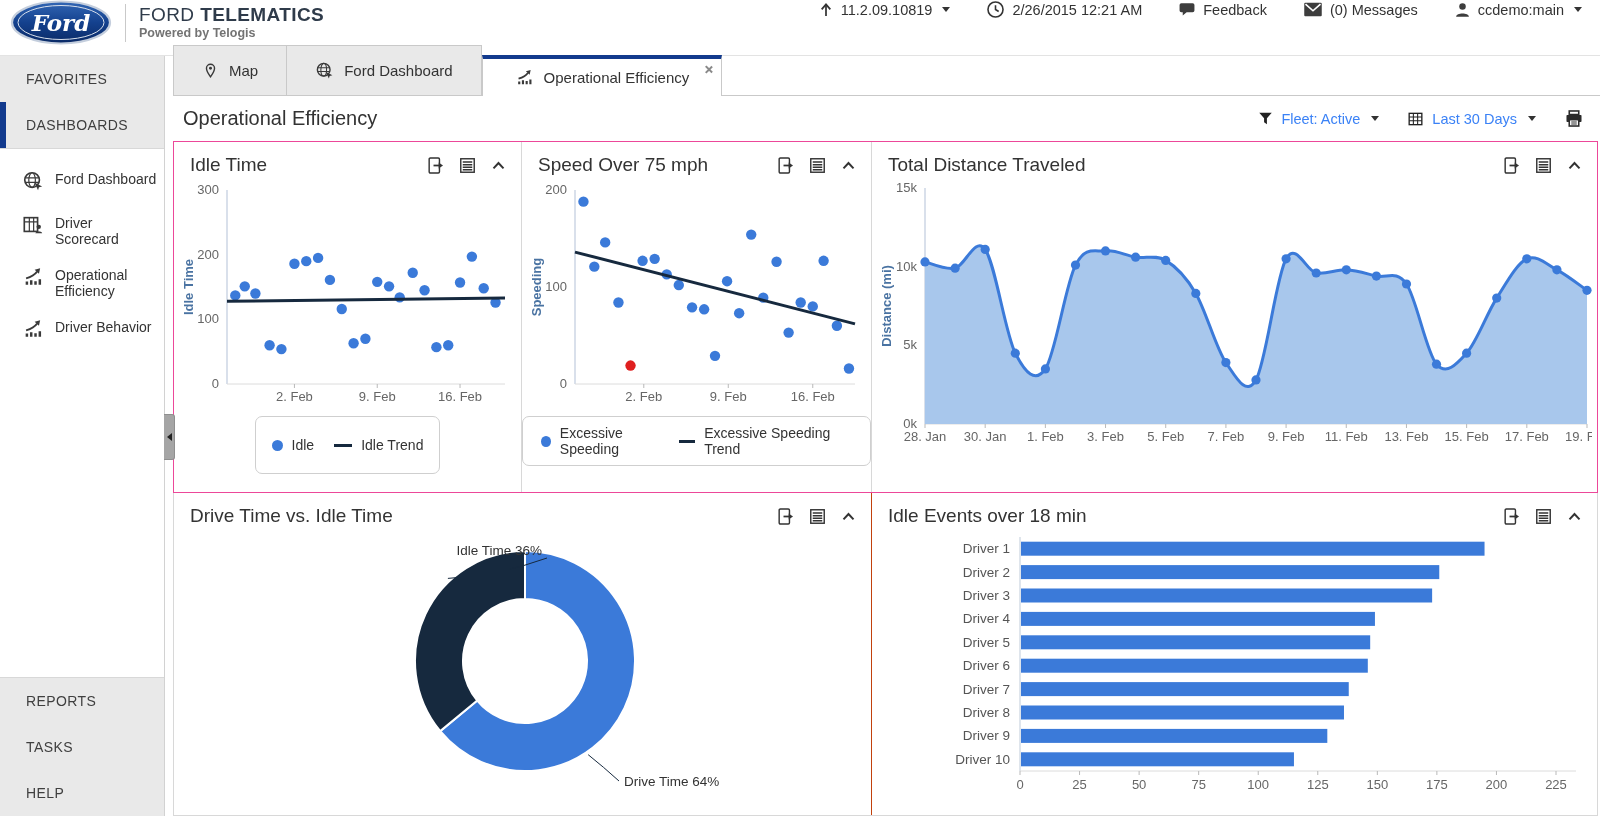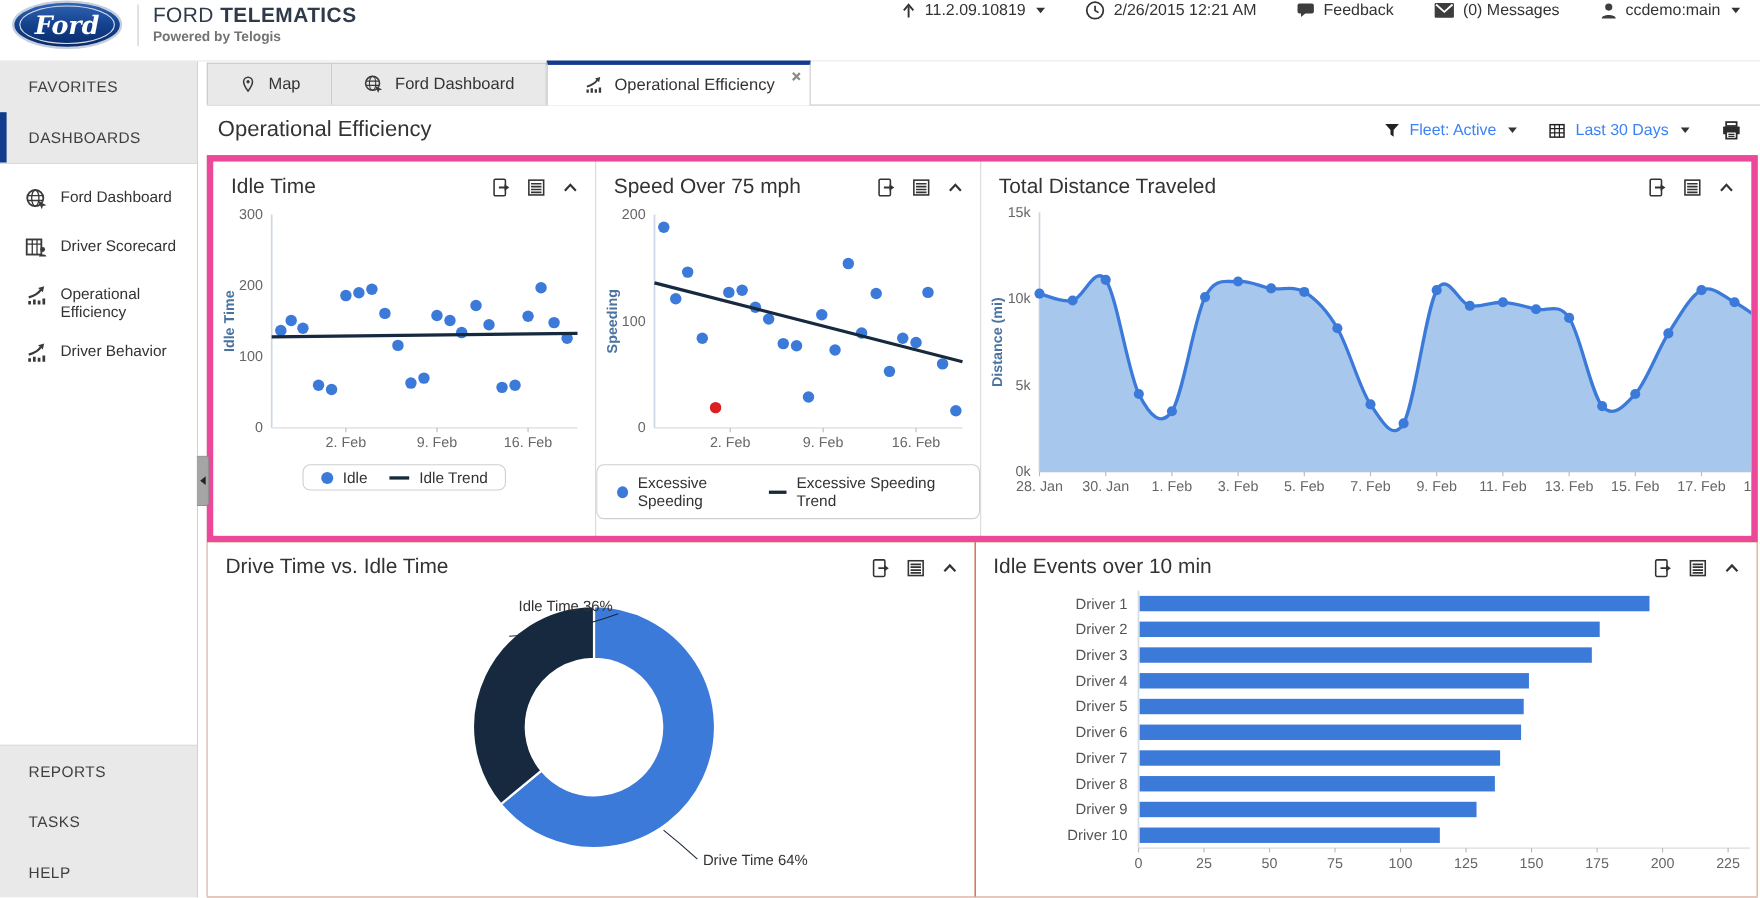--- a/index.html
+++ b/index.html
@@ -16,83 +16,83 @@
   .brand-title .accent { font-weight:bold; }
   .brand-sub { font-size:12.5px; font-weight:bold; color:#737373; margin-top:2px; }
   .header-right { display:flex; align-items:center; }
   .hitem { display:flex; align-items:center; gap:7px; font-size:14.5px; color:#333;
     margin-left:36px; cursor:pointer; }
   .caret { width:0; height:0; border-left:4.5px solid transparent; border-right:4.5px solid transparent;
     border-top:5px solid #333; margin-left:3px; }
 
   
   .app-body { display:flex; height:760px; }
-  .sidebar { width:180px; background:#e9e9e9; border-right:1px solid #d2d2d2;
+  .sidebar { width:165px; background:#e9e9e9; border-right:1px solid #d2d2d2;
     display:flex; flex-direction:column; position:relative; flex-shrink:0; }
   .side-section { padding:15px 10px 15px 26px; font-size:14px; color:#3f3f3f;
     letter-spacing:.4px; cursor:pointer; }
   .side-section.active { border-left:6px solid #123a8d; padding-left:20px; }
   .dash-list { background:#fff; flex:1; padding:12px 0; border-top:1px solid #d8d8d8;
     border-bottom:1px solid #d8d8d8; }
   .dash-item { display:flex; gap:11px; padding:10px 6px 10px 22px; align-items:flex-start;
     font-size:14px; color:#333; cursor:pointer; line-height:1.15; }
   .dash-item svg { flex-shrink:0; margin-top:-1px; }
   .collapse-handle { position:absolute; right:-11px; top:358px; width:11px; height:46px;
     background:#a5a5a5; border:1px solid #8f8f8f; border-left:none; border-radius:0 3px 3px 0;
     display:flex; align-items:center; justify-content:center; cursor:pointer; z-index:6; }
   .collapse-handle .tri { width:0; height:0; border-top:4px solid transparent;
     border-bottom:4px solid transparent; border-right:5px solid #222; }
 
   .main { flex:1; display:flex; flex-direction:column; padding-left:8px; background:#fff; min-width:0; }
 
   
   .tabbar { height:40px; display:flex; align-items:flex-end; border-bottom:1px solid #c9c9c9; }
-  .tab { display:flex; align-items:center; gap:10px; height:38px; padding:0 28px;
+  .tab { display:flex; align-items:center; gap:10px; height:50px; padding:0 28px;
     background:#e9e9e9; border:1px solid #c9c9c9; border-bottom:none; font-size:15px;
     color:#333; cursor:pointer; position:relative; }
   .tab + .tab { border-left:none; }
   .tab.active { background:#fff; border-top:4px solid #123a8d; border-left:1px solid #c9c9c9;
     height:41px; margin-bottom:-1px; padding:0 32px; }
   .tab-close { position:absolute; top:5px; right:7px; width:11px; height:11px; cursor:pointer; }
   .tab-close::before, .tab-close::after { content:''; position:absolute; left:5px; top:1px;
     width:1.5px; height:9px; background:#8a8a8a; }
   .tab-close::before { transform:rotate(45deg); }
   .tab-close::after { transform:rotate(-45deg); }
 
   
   .toolbar { height:46px; display:flex; align-items:center; justify-content:space-between;
     padding:0 16px 0 10px; }
   .page-title { font-size:20px; font-weight:normal; color:#333; margin:0; }
   .toolbar-right { display:flex; align-items:center; gap:28px; font-size:14.5px; color:#3b82f6; }
   .tool-item { display:flex; align-items:center; gap:8px; cursor:pointer; }
 
   
   .grid-row1 { display:grid; grid-template-columns:347px 349px 1fr; gap:1px;
-    background:#d8d8d8; border:6px solid #ec4899; height:358px; margin-right:2px; }
+    background:#d8d8d8; border:1px solid #ec4899; height:358px; margin-right:2px; }
   .grid-row2 { display:grid; grid-template-columns:697px 1fr; gap:1px;
     background:#c2410c; border:1px solid #d8d8d8; border-top:none; height:328px; margin-right:2px; }
   .panel { background:#fff; overflow:hidden; }
   .panel-head { display:flex; justify-content:space-between; align-items:center;
     padding:12px 14px 2px 16px; }
   .panel-title { font-size:19px; font-weight:normal; color:#333; margin:0; }
   .panel-actions { display:flex; gap:13px; align-items:center; }
   .panel-actions svg { cursor:pointer; }
   .chart { padding:0 6px; }
 
   
   text.tick { font-size:13px; fill:#666; font-family:"Liberation Sans",sans-serif; }
   text.cat  { font-size:13.5px; fill:#555; font-family:"Liberation Sans",sans-serif; }
   text.axis-label { font-size:13px; font-weight:bold; fill:#4a73a2;
     font-family:"Liberation Sans",sans-serif; }
   text.pie-label { font-size:13.5px; fill:#333; font-family:"Liberation Sans",sans-serif; }
 
   
   .legend-wrap { display:flex; justify-content:center; margin-top:2px; }
   .legend-box { display:inline-flex; border:1px solid #cfcfcf; border-radius:7px;
-    padding:3px 16px; gap:20px; font-size:14px; color:#333; align-items:center; background:#fff; }
+    padding:20px 16px; gap:20px; font-size:14px; color:#333; align-items:center; background:#fff; }
   .legend-box.col { flex-direction:row; align-items:flex-start; gap:7px; padding:8px 18px; }
   .legend-item { display:flex; align-items:center; gap:9px; cursor:pointer; }
   .lg-dot { width:11px; height:11px; border-radius:50%; background:var(--chart-blue); display:inline-block; }
   .lg-line { width:18px; height:3px; background:var(--chart-navy); display:inline-block; }
 </style>
 </head>
 <body>
 
 <header class="app-header">
   <div class="brand">
@@ -511,21 +511,21 @@
               <path d="M439,252 Q423.59439904609724,238 408.2,225.7" fill="none" stroke="#16293e" stroke-width="1"></path>
               <text x="444" y="257" class="pie-label" text-anchor="start">Drive Time 64%</text>
               <path d="M260.24354329466314,202.11663887235585A110 110 0 0 1 345,22L345,70A62 62 0 0 0 297.22817894790103,171.52028736441875Z" fill="#16293e" stroke="#fff" stroke-width="2"></path>
               <path d="M367,29 Q317.4670926564688,47 267.9,49.4" fill="none" stroke="#16293e" stroke-width="1"></path>
               <text x="362" y="26" class="pie-label" text-anchor="end">Idle Time 36%</text>
             </svg></div>
       </section>
 
       <section class="panel">
         <div class="panel-head">
-          <h2 class="panel-title">Idle Events over 10 min</h2>
+          <h2 class="panel-title">Idle Events over 18 min</h2>
           <div class="panel-actions">
               <svg width="19" height="19" viewBox="0 0 24 24">
                 <rect x="4" y="2.5" width="13" height="19" rx="1.5" fill="none" stroke="#333" stroke-width="1.8"></rect>
                 <path d="M9.5 12h9" stroke="#333" stroke-width="2.2" fill="none"></path>
                 <path d="M16 8.2l5.5 3.8-5.5 3.8z" fill="#333"></path>
               </svg>
               <svg width="19" height="19" viewBox="0 0 24 24">
                 <rect x="3.5" y="3.5" width="17" height="17" fill="none" stroke="#333" stroke-width="1.8"></rect>
                 <path d="M6 7.6h12M6 10.9h12M6 14.2h12M6 17.5h12" stroke="#333" stroke-width="1.9" fill="none"></path>
               </svg>

